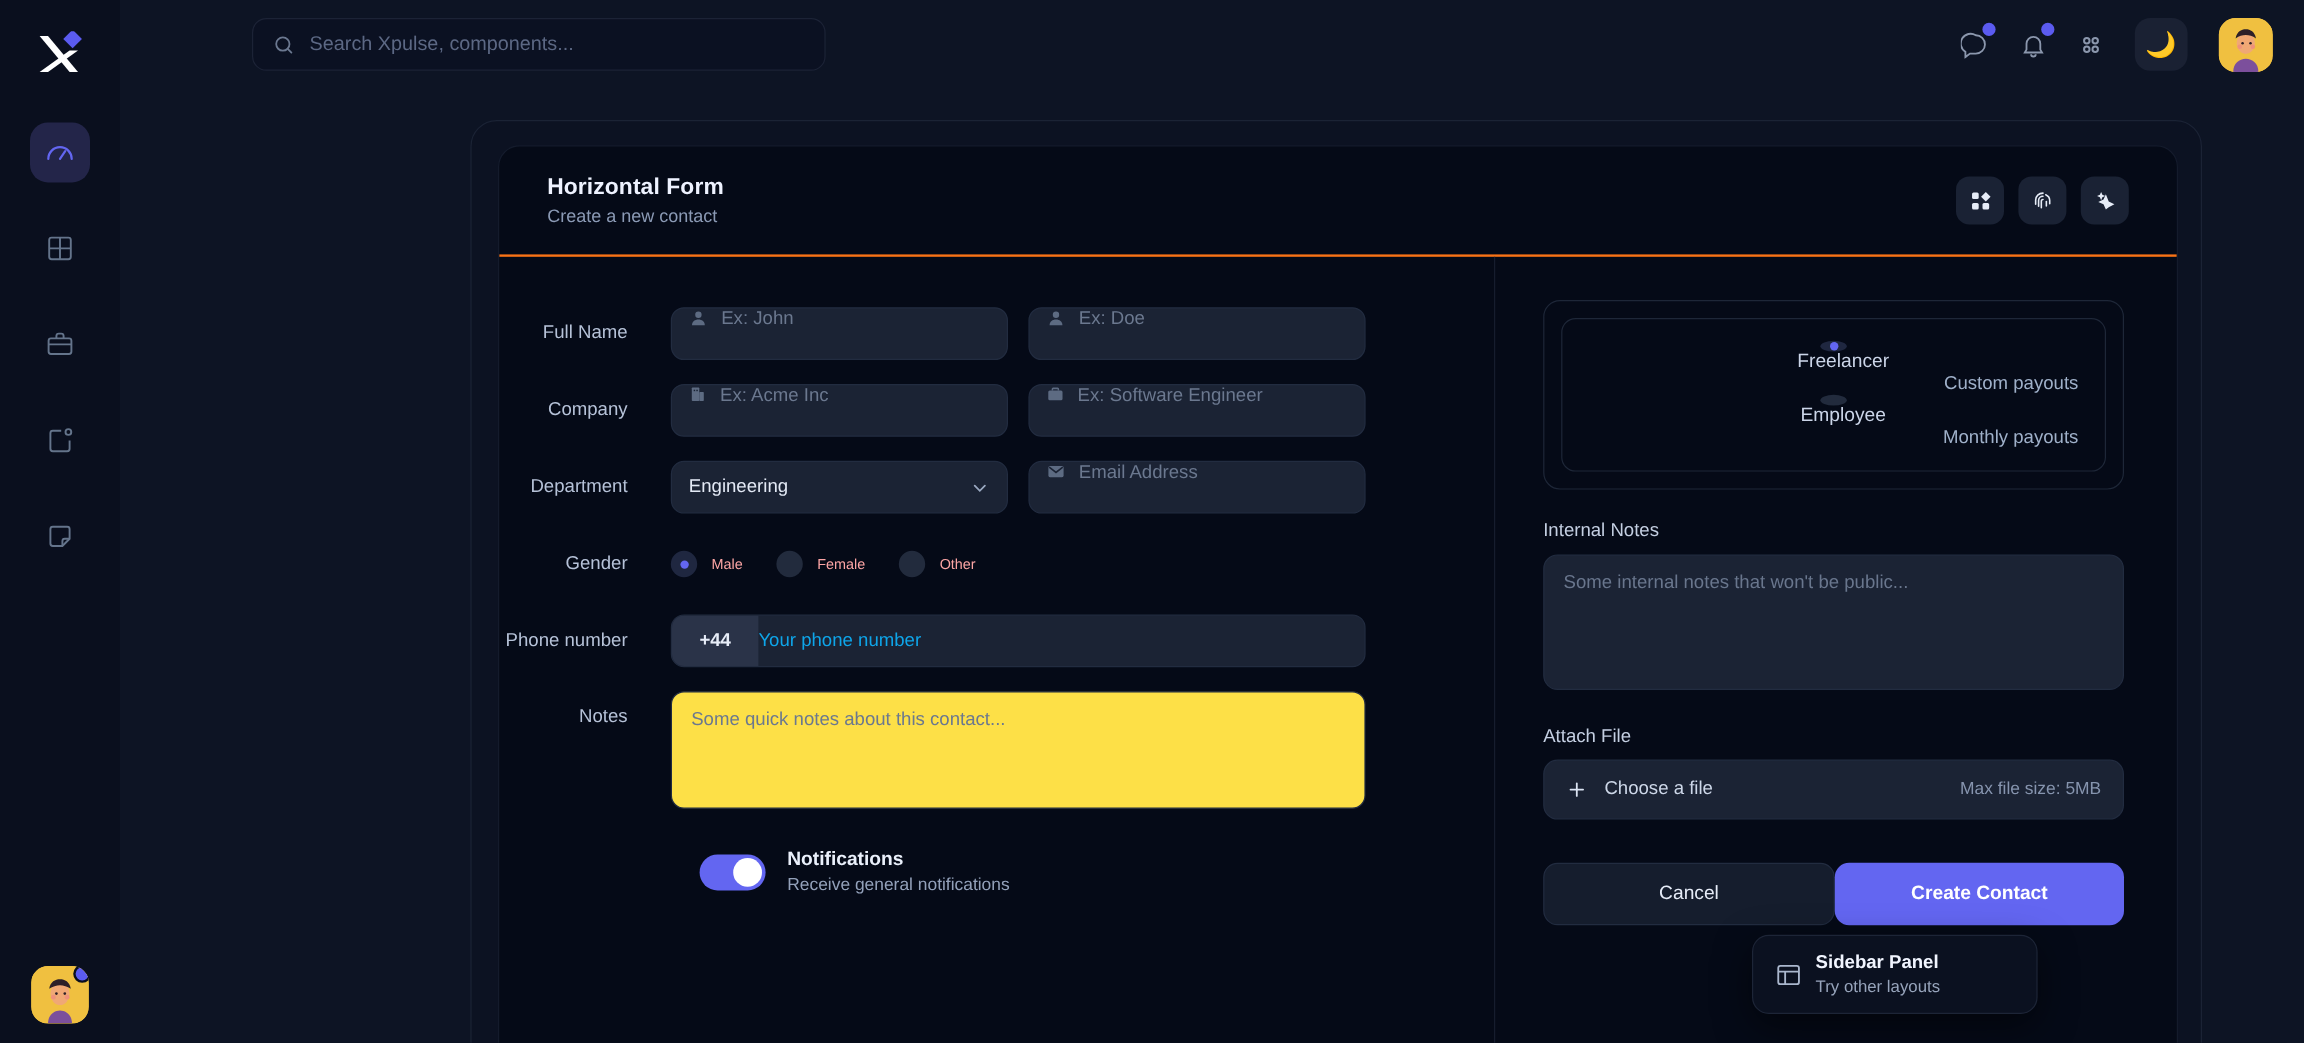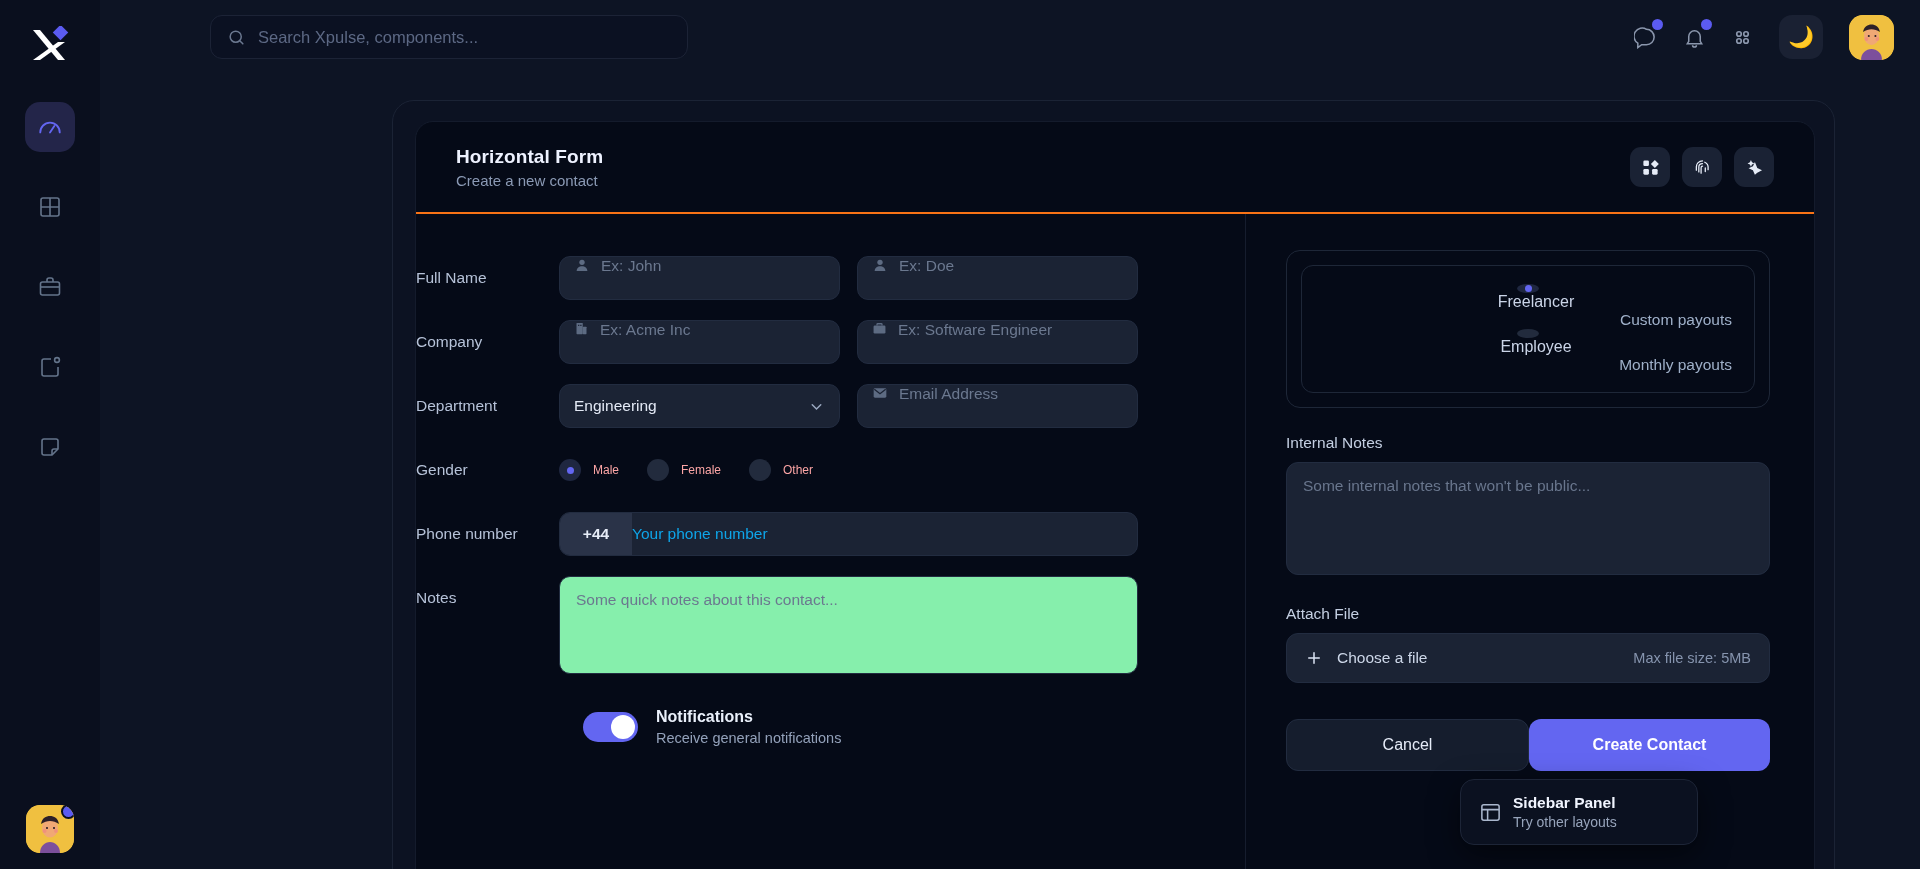--- a/index.html
+++ b/index.html
@@ -99,21 +99,21 @@
     color: #e6ecf7; cursor: pointer;
   }
 
   .card-body { display: flex; height: 688px; }
   .col-left  { width: 830px; padding: 42px 0 0 0; border-right: 1px solid #161d2e; }
   .col-right { flex: 1; padding: 36px 44px 0 40px; position: relative; }
 
   
   .row { display: flex; align-items: flex-start; margin-bottom: 20px; }
   .row-label {
-    width: 143px; flex: 0 0 143px; padding-right: 24px;
+    width: 143px; flex: 0 0 143px; text-align: right; padding-right: 36px;
     color: #b6c2d8; font-size: 15.5px; line-height: 44px;
   }
   .fields { display: flex; gap: 17px; }
   .input {
     width: 281px; height: 44px; border-radius: 11px;
     background: #1b2334; border: 1px solid #222c40;
     display: flex; align-items: flex-start; gap: 11px; padding: 0 14px;
     color: #6f7d95; font-size: 15.5px; cursor: text;
   }
   .input .ph { color: #6b788f; }
@@ -139,21 +139,21 @@
     background: #1b2334; border: 1px solid #222c40; display: flex; align-items: center;
   }
   .phone-code {
     width: 72px; height: 100%; background: #2a3348; color: #e7edf8;
     display:flex; align-items:center; justify-content:center; font-size: 15.5px; font-weight:600;
   }
   .phone-input { flex:1; color: #0ea5e9; font-size: 15.5px; }
 
   .textarea {
     width: 579px; height: 98px; border-radius: 11px;
-    background: #86efac; border: 1px solid #222c40;
+    background: #fde047; border: 1px solid #222c40;
     padding: 14px 16px; color: #6b788f; font-size: 15.5px; cursor: text;
   }
 
   .toggle-row { display: flex; align-items: center; gap: 18px; margin: 34px 0 0 167px; }
   .toggle {
     width: 55px; height: 30px; border-radius: 16px; background: #6366f1;
     position: relative; cursor: pointer; flex: 0 0 55px;
   }
   .toggle .knob {
     position: absolute; right: 3px; top: 3px; width: 24px; height: 24px;

